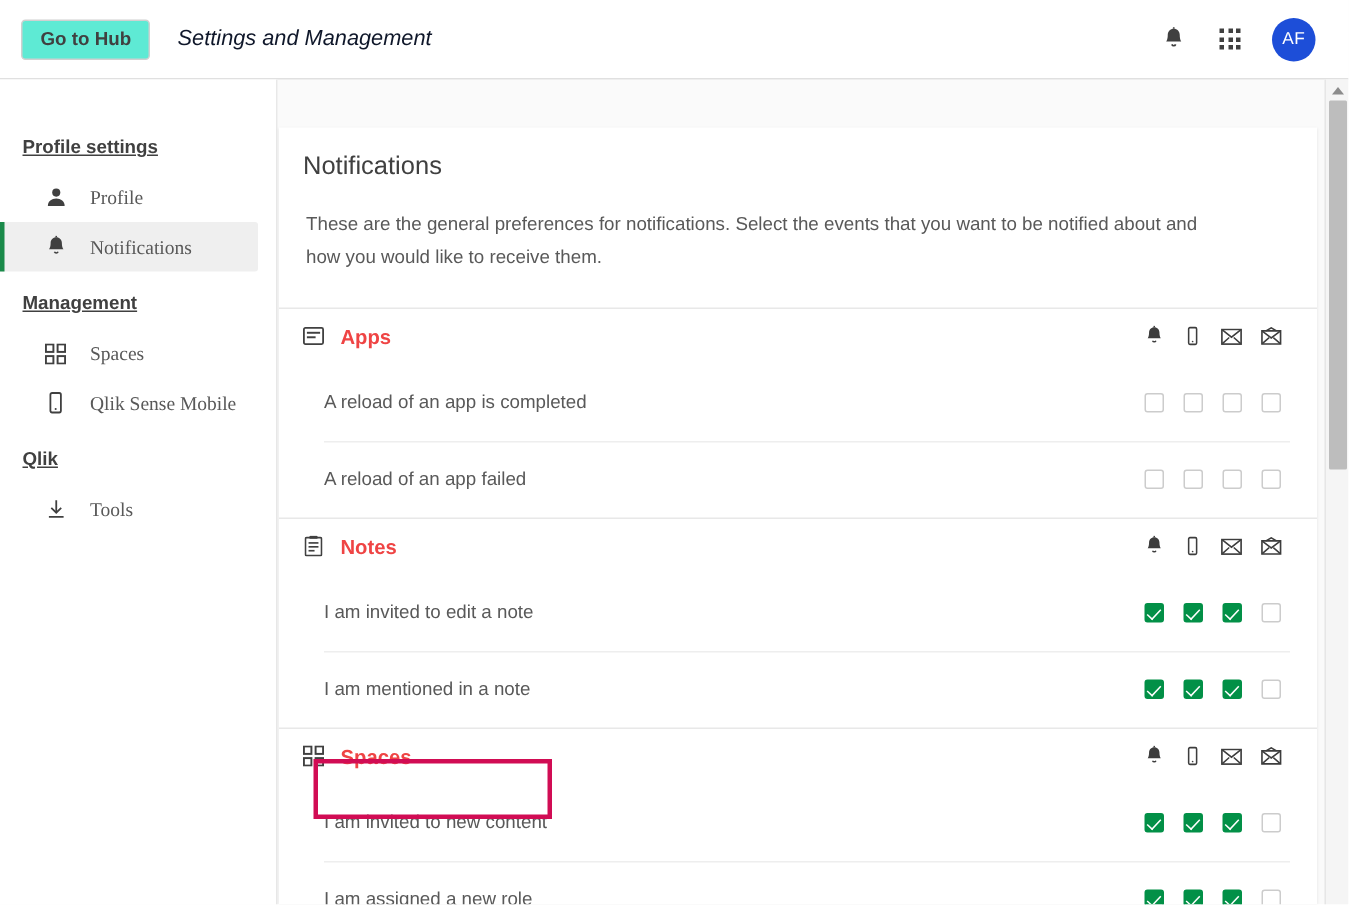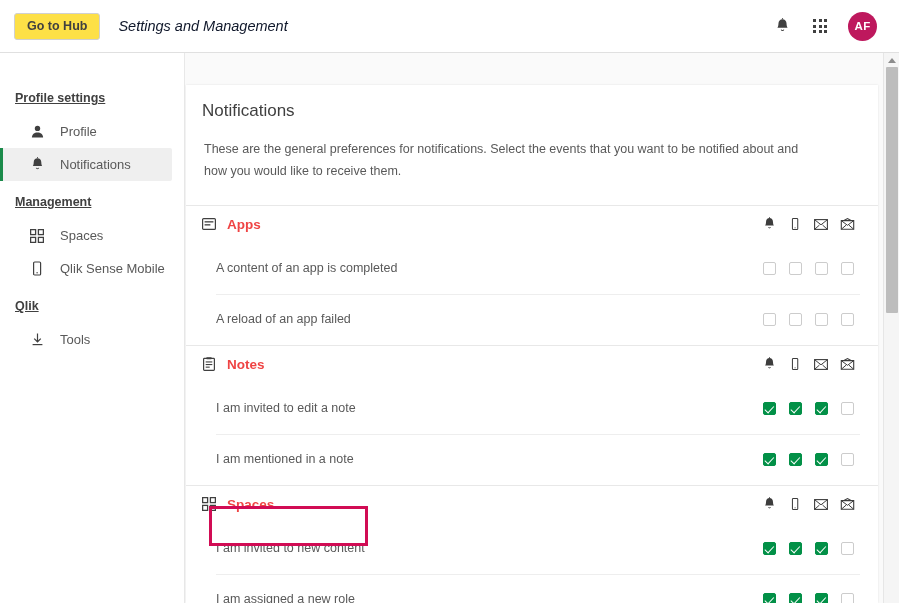--- a/index.html
+++ b/index.html
@@ -33,21 +33,21 @@
     background: #ffffff;
     border-bottom: 1px solid #e0e0e0;
     display: flex;
     align-items: center;
     padding: 0 14px;
   }
 
   .hub-button {
     height: 27px;
     padding: 0 12px;
-    background: #fde047;
+    background: #5eead4;
     border: 1px solid #d0d0d0;
     border-radius: 3px;
     font-family: "Liberation Sans", sans-serif;
     font-size: 12.5px;
     font-weight: bold;
     color: #404040;
     cursor: pointer;
     display: flex;
     align-items: center;
     justify-content: center;
@@ -77,24 +77,24 @@
     align-items: center;
     justify-content: center;
     cursor: pointer;
     color: #404040;
   }
 
   .avatar {
     width: 29px;
     height: 29px;
     border-radius: 50%;
-    background: #be185d;
+    background: #1d4ed8;
     color: #ffffff;
     font-size: 11.5px;
-    font-weight: bold;
+    font-weight: normal;
     display: flex;
     align-items: center;
     justify-content: center;
     letter-spacing: .3px;
     cursor: pointer;
   }
 
   
   .grid9 {
     display: grid;
@@ -149,21 +149,21 @@
   }
   .side-item .s-ico {
     width: 18px;
     display: flex;
     align-items: center;
     justify-content: center;
     color: #404040;
     margin-right: 14px;
     flex: 0 0 18px;
   }
-  .side-item .s-label { white-space: nowrap; }
+  .side-item .s-label { white-space: nowrap; font-family: Liberation Serif, serif; }
 
   
   .content {
     position: absolute;
     top: 85px;
     left: 186px;
     width: 692px;
     height: 518px;
     background: #ffffff;
     box-shadow: 0 0 2px rgba(0,0,0,.10);
@@ -465,21 +465,21 @@
                   <path d="M1.3 2.6h12.4v8.7H1.3z" stroke="#3d3d3d" stroke-width="1.1" fill="none"></path>
                   <path d="M1.5 2.8l6 4.5 6-4.5" stroke="#3d3d3d" stroke-width="1" fill="none"></path>
                   <path d="M1.5 11.1l4.6-4M13.5 11.1l-4.6-4" stroke="#3d3d3d" stroke-width="1" fill="none"></path>
                   <path d="M4 2.6L7.5.6l3.5 2" stroke="#3d3d3d" stroke-width="1.1" fill="none"></path>
                 </svg>
             </span>
           </span>
         </div>
 
         <div class="opt-row">
-          <span class="opt-label">A content of an app is completed</span>
+          <span class="opt-label">A reload of an app is completed</span>
           <span class="checks">
             <span class="cellbox">
                 <span class="cb"></span>
               </span>
             <span class="cellbox">
                 <span class="cb"></span>
               </span>
             <span class="cellbox">
                 <span class="cb"></span>
               </span>

